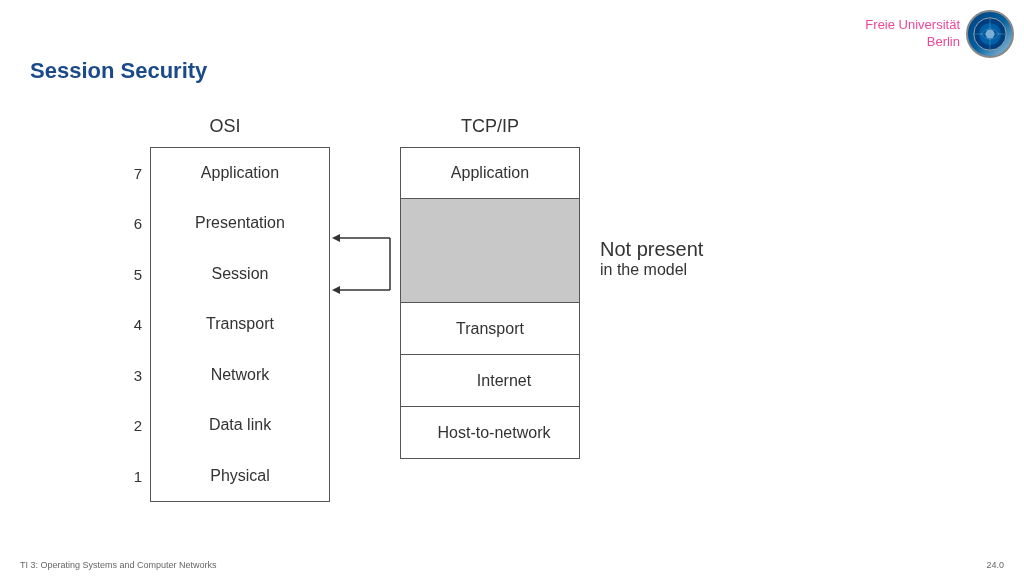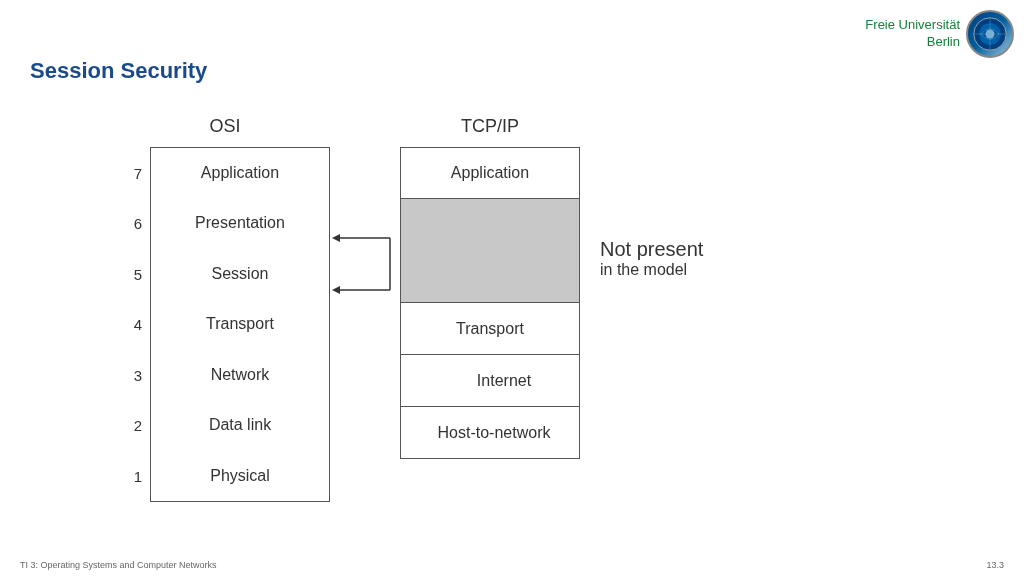--- a/index.html
+++ b/index.html
@@ -17,21 +17,21 @@
     #header {
       position: absolute;
       top: 10px;
       right: 10px;
       display: flex;
       align-items: center;
     }
 
     #logo-text {
       font-size: 13px;
-      color: #15803d;
+      color: #ec4899;
       margin-right: 6px;
       line-height: 1.3;
       text-align: right;
     }
 
     #logo-circle {
       width: 48px;
       height: 48px;
       border-radius: 50%;
       background: linear-gradient(135deg, #003f7f 0%, #0060a0 50%, #a0c8e0 100%);
@@ -253,14 +253,14 @@
     <div style="margin-top:78px;">
       <div style="font-size:20px; color:#333; white-space:nowrap;">Not present</div>
       <div style="font-size:16px; color:#333; white-space:nowrap;">in the model</div>
     </div>
   </div>
 
 </div>
 
 <div id="footer">
   <div id="footer-left">TI 3: Operating Systems and Computer Networks</div>
-  <div id="footer-right">13.3</div>
+  <div id="footer-right">24.0</div>
 </div>
 
 </body></html>

